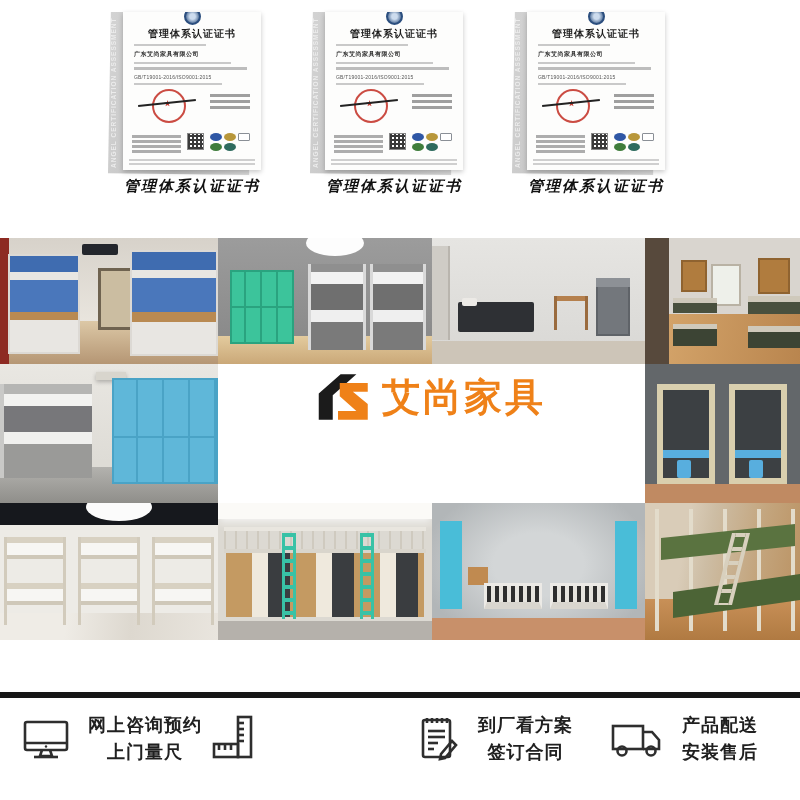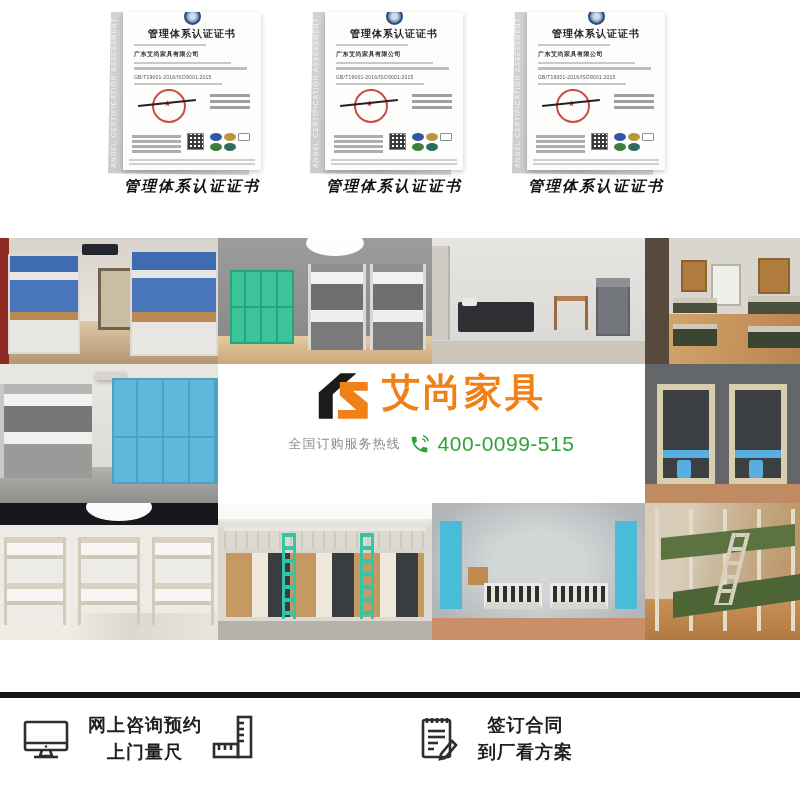--- a/index.html
+++ b/index.html
@@ -182,21 +182,21 @@
     background:repeating-linear-gradient(90deg,#e3dccb 0 4px,transparent 4px 34px);}
   .s10 .deck1{left:16px;top:28px;width:134px;height:22px;background:#5a7340;transform:skewY(-6deg);}
   .s10 .deck2{left:28px;top:80px;width:127px;height:26px;background:#4c6436;transform:skewY(-8deg);}
   .s10 .lad{left:78px;top:30px;width:18px;height:72px;box-sizing:border-box;transform:skewX(-14deg);
     border-left:4px solid #d8d0be;border-right:4px solid #d8d0be;
     background:repeating-linear-gradient(#d8d0be 0 4px,transparent 4px 14px);}
 
   
   .banner{position:absolute;left:218px;top:364px;width:427px;height:139px;background:#fff;
     display:flex;flex-direction:column;align-items:center;}
-  .logo-row{display:flex;align-items:flex-start;justify-content:center;gap:9px;margin-top:9px;height:48px;}
+  .logo-row{display:flex;align-items:center;justify-content:center;gap:9px;margin-top:9px;height:48px;}
   .as-text{font-size:38px;font-weight:700;letter-spacing:3px;line-height:1;}
   .headline{margin-top:9px;font-size:15px;font-weight:700;color:#161616;letter-spacing:.3px;text-align:center;}
   .hotline{display:flex;align-items:center;justify-content:center;gap:8px;margin-top:11px;}
   .hot-label{font-size:13px;color:#8c8c8c;letter-spacing:1px;}
   .hot-number{font-size:21px;font-weight:500;letter-spacing:.5px;}
 
   
   .divider{position:absolute;left:0;top:692px;width:800px;height:6px;background:#161616;}
   .svc{position:absolute;top:708px;height:62px;display:flex;align-items:center;gap:16px;}
   .svc1{left:20px;} .svc2{left:210px;} .svc3{left:412px;} .svc4{left:608px;}
@@ -428,29 +428,20 @@
       <div class="lad"></div>
   </div>
 
   <div class="banner">
     <div class="logo-row">
       <svg width="56" height="46" viewBox="0 0 64 52">
         <path d="M2 52 V22 L27 0 H45 L18 24 V52 Z" fill="#1b1b1b"></path>
         <path d="M26 10 H58 V20 H41 L58 34 V52 H24 V42 H45 L26 25 Z" fill="#ef8118"></path>
       </svg>
       <span class="as-text" style="color:#ef8118">艾尚家具</span>
-    </div>
-    <div class="hotline">
-      <span class="hot-label">全国订购服务热线</span>
-      <svg width="21" height="21" viewBox="0 0 24 24">
-        <path fill="#2fa336" d="M6.62 10.79c1.44 2.83 3.76 5.14 6.59 6.59l2.2-2.2c.27-.27.67-.36 1.02-.24 1.12.37 2.33.57 3.57.57.55 0 1 .45 1 1V20c0 .55-.45 1-1 1-9.39 0-17-7.61-17-17 0-.55.45-1 1-1h3.5c.55 0 1 .45 1 1 0 1.25.2 2.45.57 3.57.11.35.03.74-.25 1.02l-2.2 2.2z"></path>
-        <path fill="none" stroke="#2fa336" stroke-width="1.6" stroke-linecap="round" d="M15.5 5.5a4.5 4.5 0 0 1 3 3"></path>
-        <path fill="none" stroke="#2fa336" stroke-width="1.6" stroke-linecap="round" d="M16.5 2.2a8 8 0 0 1 5.3 5.3"></path>
-      </svg>
-      <span class="hot-number" style="color:#2fa336">400-0099-515</span>
     </div>
   </div>
 
   <div class="divider"></div>
 
   <div class="svc svc1">
     <svg width="52" height="52" viewBox="0 0 52 52" fill="none" stroke="#2e2e2e" stroke-width="2.6">
       <rect x="5" y="9" width="42" height="28" rx="2"></rect>
       <line x1="5" y1="30" x2="47" y2="30"></line>
       <circle cx="26" cy="33.5" r="1.2" fill="#2e2e2e" stroke="none"></circle>
@@ -485,19 +476,31 @@
       <line x1="25" y1="5" x2="25" y2="10"></line>
         <line x1="30" y1="5" x2="30" y2="10"></line>
         <line x1="35" y1="5" x2="35" y2="10"></line>
       <line x1="16" y1="18" x2="33" y2="18"></line>
         <line x1="16" y1="24" x2="33" y2="24"></line>
       <line x1="16" y1="30" x2="26" y2="30"></line>
         <line x1="16" y1="36" x2="22" y2="36"></line>
       <path d="M29 41 L40 28 L44 32 L33 45 L28 46 Z"></path>
     </svg>
     <div class="svc-text">
+      <div>到厂看方案</div>
       <div>签订合同</div>
-      <div>到厂看方案</div>
-    </div>
-  </div>
-
+    </div>
+  </div>
+
+  <div class="svc svc4">
+    <svg width="58" height="52" viewBox="0 0 58 52" fill="none" stroke="#2e2e2e" stroke-width="2.6">
+      <rect x="5" y="13" width="30" height="23"></rect>
+      <path d="M35 19 h9 l7 8 v9 h-16"></path>
+      <circle cx="14" cy="38" r="4.5"></circle>
+      <circle cx="43" cy="38" r="4.5"></circle>
+    </svg>
+    <div class="svc-text">
+      <div>产品配送</div>
+      <div>安装售后</div>
+    </div>
+  </div>
 
 </div>
 
 </body></html>

